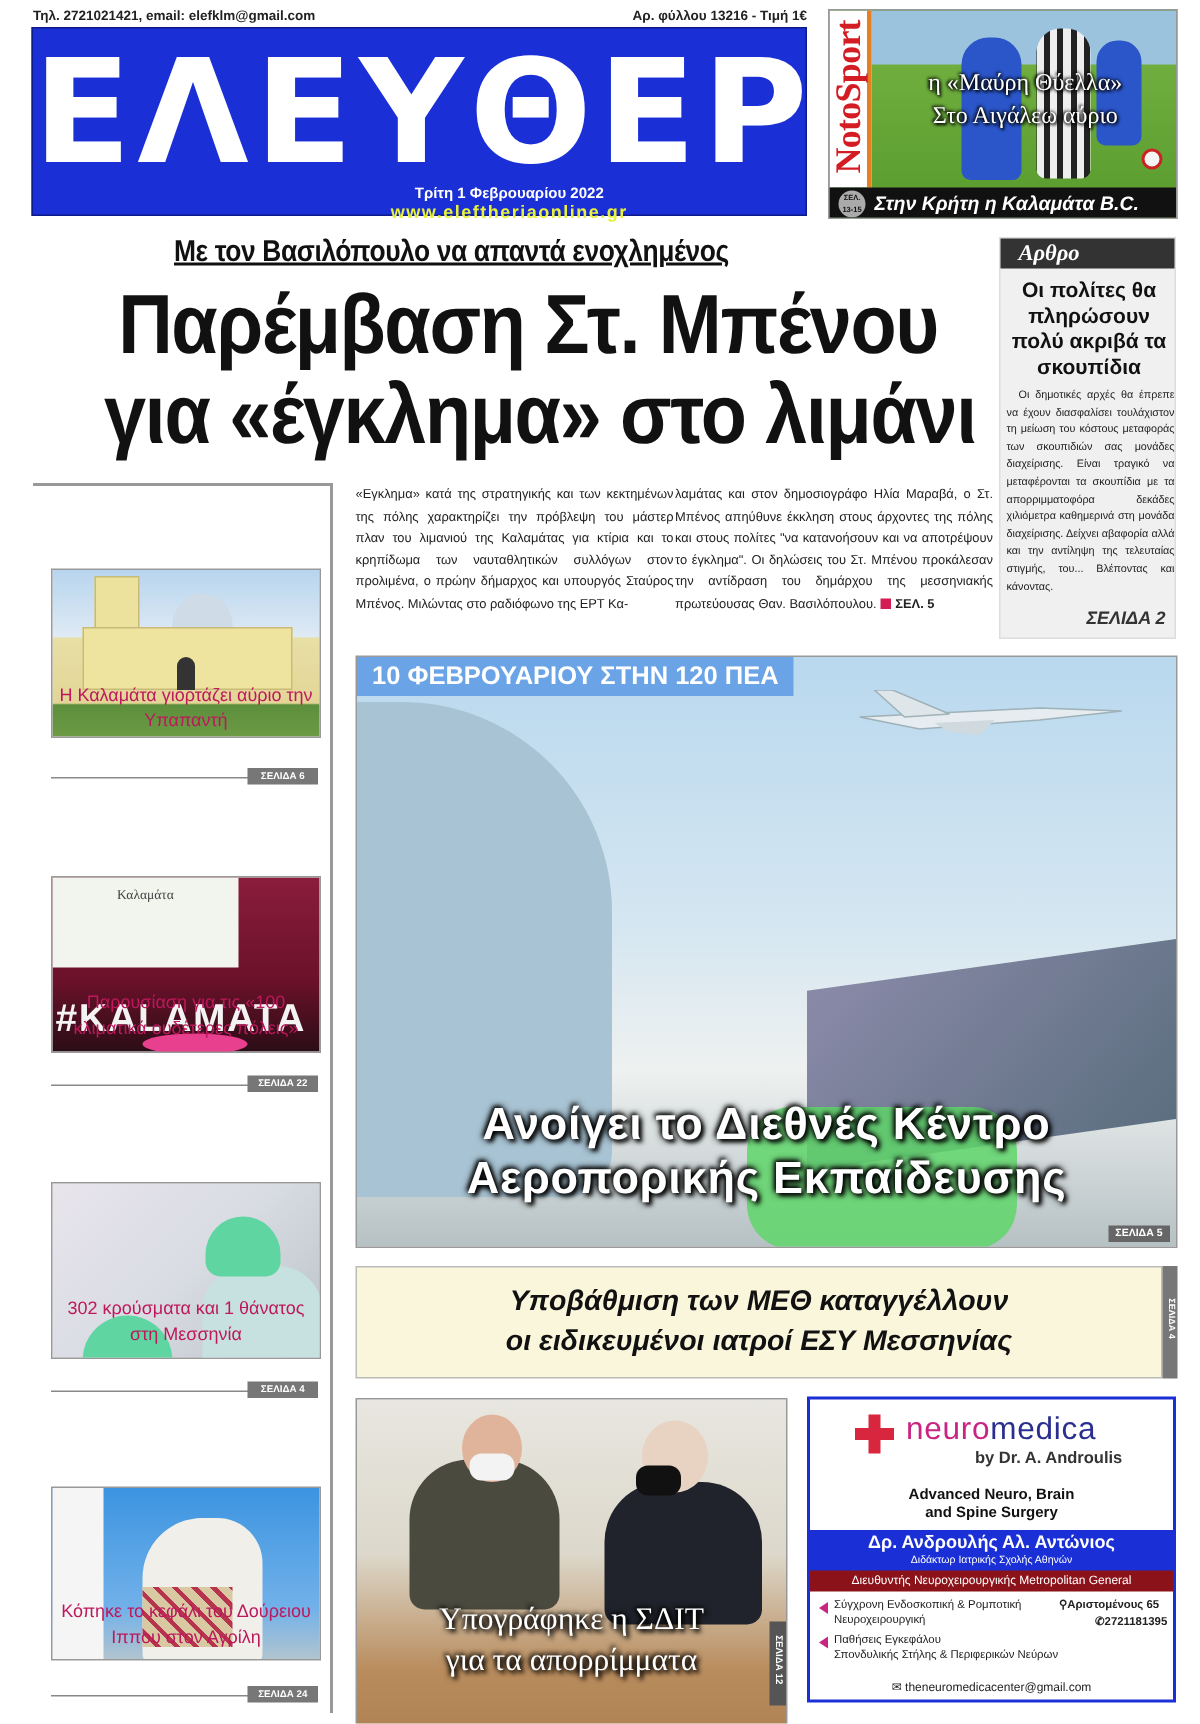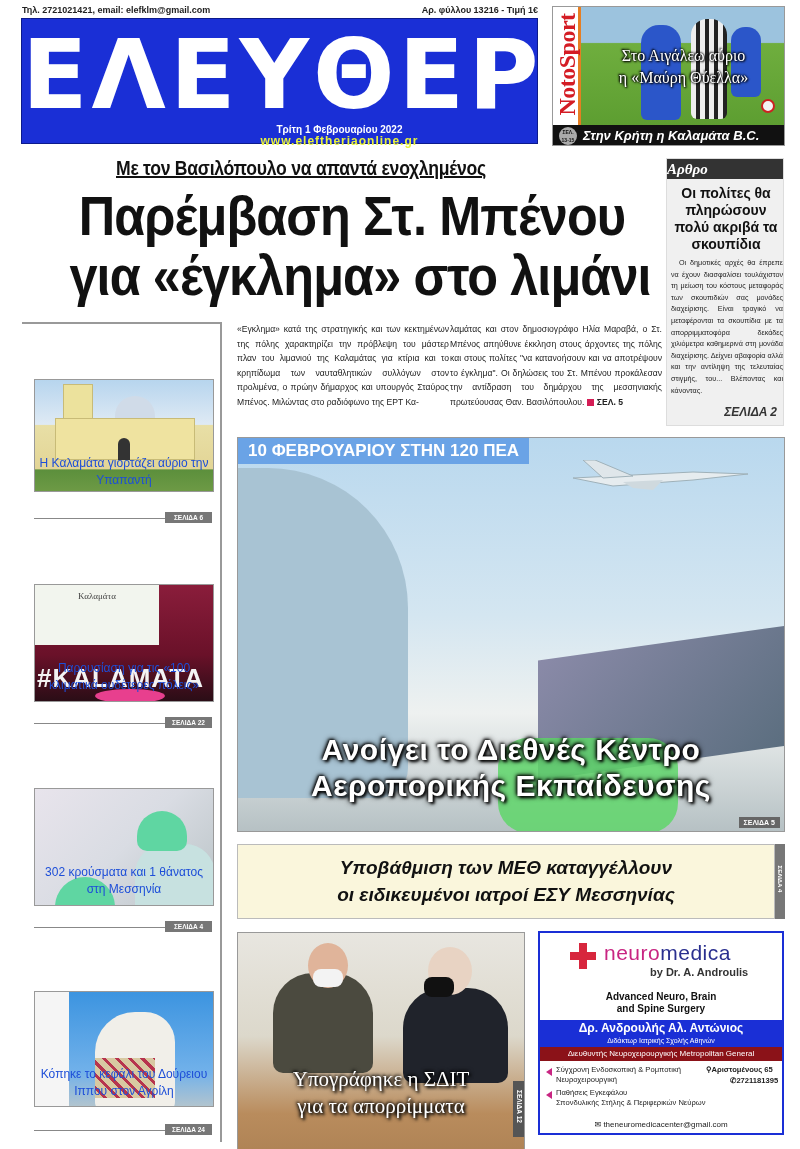--- a/index.html
+++ b/index.html
@@ -39,36 +39,36 @@
 
   
   .kicker { left: 116px; top: 157px; font-size: 20px; font-weight: bold; text-decoration: underline; letter-spacing: -0.3px;
     font-family: "Liberation Sans Narrow", "Liberation Sans", sans-serif; transform: scaleX(0.88); transform-origin: left; white-space: nowrap; }
   .headline { left: 38px; top: 186px; width: 628px; text-align: center; font-size: 56px; font-weight: bold; line-height: 60px; letter-spacing: -1px;
     transform: scaleX(0.9); transform-origin: center; white-space: nowrap; }
 
   
   .arthro { left: 666px; top: 158px; width: 118px; height: 268px; background: #f0f0f0; border: 1px solid #ddd; }
   .arthro-label { position: absolute; left: 0; top: 0; width: 100%; height: 20px; background: #333; color: #fff; font-family: "Liberation Serif", serif;
-    font-style: italic; font-weight: bold; font-size: 15px; padding-left: 0; line-height: 20px; }
+    font-style: italic; font-weight: bold; font-size: 15px; padding-left: 12px; line-height: 20px; }
   .arthro-title { position: absolute; left: 2px; top: 26px; width: 114px; text-align: center; font-size: 14px; font-weight: bold; line-height: 17px; }
   .arthro-body { position: absolute; left: 4px; top: 98px; width: 112px; font-size: 7.2px; line-height: 11.6px; text-align: justify; text-indent: 8px; color: #222; }
   .arthro-page { position: absolute; right: 6px; bottom: 6px; font-size: 12px; font-weight: bold; font-style: italic; color: #333; }
 
   
   .lead-col { top: 322px; width: 212px; font-size: 8.6px; line-height: 14.6px; text-align: justify; color: #222; }
   .lead-col1 { left: 237px; }
   .lead-col2 { left: 450px; }
   .sel-mark { display: inline-block; width: 7px; height: 7px; background: #d41c55; margin-right: 3px; vertical-align: middle; }
   .sel-text { font-weight: bold; }
 
   
   .left-col { left: 22px; top: 322px; width: 200px; height: 820px; border-top: 2px solid #999; border-right: 2px solid #999; }
   .story-img { position: absolute; left: 22px; width: 180px; border: 1px solid #999; overflow: hidden; margin-top: 44px; }
-  .story-title { position: absolute; left: 22px; width: 180px; text-align: center; font-size: 12px; line-height: 17px; color: #1d4ed8; font-weight: 500; }
+  .story-title { position: absolute; left: 22px; width: 180px; text-align: center; font-size: 12px; line-height: 17px; color: #be185d; font-weight: 500; }
   .story-rule { position: absolute; left: 33px; width: 178px; border-top: 1px solid #888; }
   .story-page { position: absolute; left: 165px; width: 47px; height: 11px; background: #777; color: #fff; font-size: 6.5px; font-weight: bold; text-align: center; line-height: 11px; }
 
   .img-church { background: linear-gradient(180deg,#b7d5ee 0%,#dfeaf4 40%,#e8dfa6 41%,#e3d596 80%,#5c8f3c 81%,#6d9a45 100%); }
   .church-dome { position: absolute; left: 80px; top: 16px; width: 40px; height: 22px; background: #d0dbe8; border-radius: 20px 20px 0 0; }
   .church-tower { position: absolute; left: 28px; top: 4px; width: 30px; height: 70px; background: #ece29d; border: 1px solid #c8bb77; }
   .church-body { position: absolute; left: 20px; top: 38px; width: 140px; height: 42px; background: #efe3a0; border: 1px solid #c8bb77; }
   .church-door { position: absolute; left: 83px; top: 58px; width: 12px; height: 22px; background: #333; border-radius: 6px 6px 0 0; }
 
   .img-stage { background: linear-gradient(180deg,#8a1d3b 0%,#6a1129 60%,#2a0d16 100%); }
@@ -152,22 +152,22 @@
   <div class="ns-photo">
     <div class="ns-player1"></div>
     <div class="ns-player2"></div>
     <div class="ns-player3"></div>
     <div class="ns-ball"></div>
   </div>
   <div class="ns-side">
       <span>NotoSport</span>
     </div>
   <div class="ns-head">
+    <div>η «Μαύρη Θύελλα»</div>
     <div>Στο Αιγάλεω αύριο</div>
-    <div>η «Μαύρη Θύελλα»</div>
   </div>
   <div class="ns-bottom">
     <div class="ns-badge">ΣΕΛ. 13-15</div>
     <div class="ns-bottom-text">Στην Κρήτη η Καλαμάτα B.C.</div>
   </div>
 </div>
 
 <div class="abs kicker">Με τον Βασιλόπουλο να απαντά ενοχλημένος</div>
 <div class="abs headline">
   <div>Παρέμβαση Στ. Μπένου</div>

